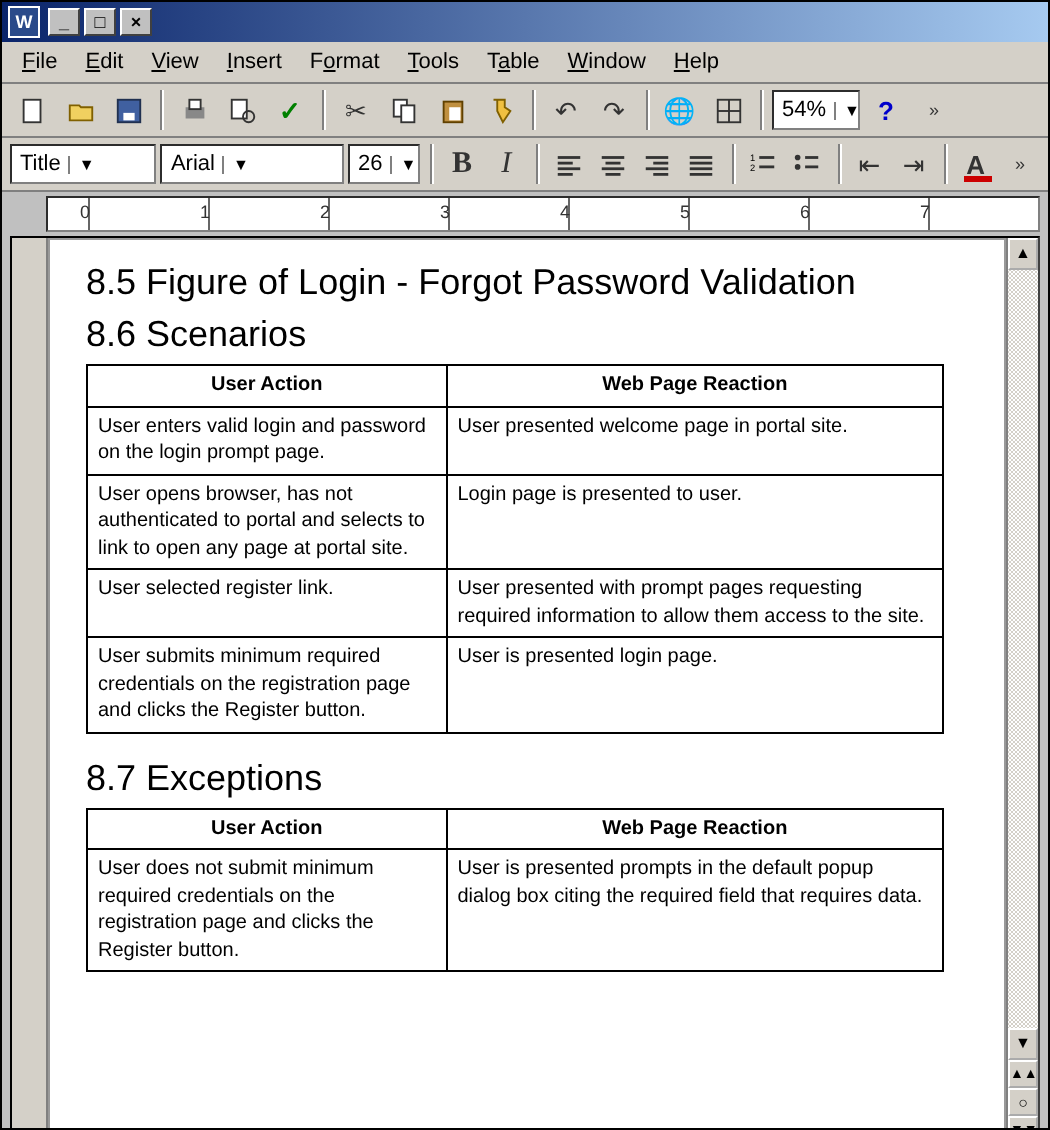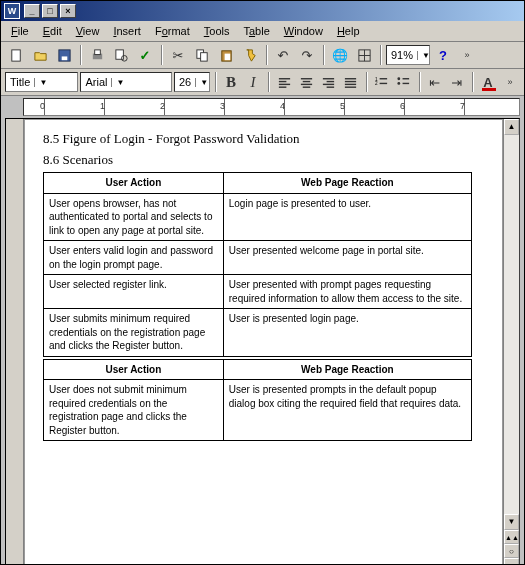--- a/index.html
+++ b/index.html
@@ -20,21 +20,21 @@
 .combo.style { width: 80px; align-items: center; }
 .combo.font { width: 100px; }
 .combo.size { width: 36px; text-align: center; }
 .combo.zoom { width: 44px; }
 .ruler { background: #fff; height: 18px; border: 1px inset #808080; margin: 2px 4px 0 22px; position: relative; overflow: hidden; }
 .ruler-mark { position: absolute; top: 0; width: 1px; height: 18px; background: #666; }
 .ruler-num { position: absolute; top: 2px; font-size: 9px; color: #333; }
 .doc-area { background: #808080; margin: 2px 4px; height: 455px; overflow: auto; border: 1px inset #404040; display: flex; }
 .doc-gutter { width: 18px; background: #d4d0c8; border-right: 1px solid #808080; }
 .page { background: #fff; border: 1px solid #999; margin: 0; padding: 6px 30px 6px 18px; flex: 1; font-family: Arial, sans-serif; font-size: 12px; color: #000; min-height: 450px; }
-.page .h { font-size: 13px; margin: 5px 0 4px; font-family: Liberation Serif, serif; }
+.page .h { font-size: 18px; margin: 5px 0 4px; }
 .page table { border-collapse: collapse; width: 100%; margin-top: 2px; table-layout: fixed; }
 .page th, .page td { border: 1.3px solid #000; padding: 3px 5px; font-size: 10px; text-align: left; vertical-align: top; line-height: 1.35; }
 .page th { font-weight: bold; text-align: center; }
 .page th:first-child, .page td:first-child { width: 42%; }
 .scrollbar-v { width: 16px; background: #d4d0c8; border-left: 1px solid #808080; display: flex; flex-direction: column; }
 .sb-btn { height: 16px; background: #d4d0c8; border: 1px outset #fff; font-size: 8px; text-align: center; line-height: 14px; cursor: pointer; }
 .sb-track { flex: 1; background: repeating-conic-gradient(#d4d0c8 0 25%, #fff 0 50%) 50% / 2px 2px; }
 .browse-btns { display: flex; flex-direction: column; }
 .browse-btns .sb-btn { height: 14px; }
 svg { width: 15px; height: 15px; }
@@ -120,21 +120,21 @@
   <span class="tbtn" style="color:#0000cc">🌐</span>
   <span class="tbtn">
       <svg viewBox="0 0 16 16">
         <rect x="2" y="2" width="12" height="12" fill="none" stroke="#333"></rect>
         <line x1="8" y1="2" x2="8" y2="14" stroke="#333"></line>
         <line x1="2" y1="8" x2="14" y2="8" stroke="#333"></line>
       </svg>
     </span>
   <span class="sep"></span>
   <span class="combo zoom">
-      <span>91%</span>
+      <span>54%</span>
       <span class="caret">▼</span>
     </span>
   <span class="tbtn" style="color:#0000cc;font-weight:bold">?</span>
   <span class="tbtn" style="font-size:9px">»</span>
 </div>
 
 <div class="toolbar">
   <span class="combo style">
       <span>Title</span>
       <span class="caret">▼</span>
@@ -235,37 +235,38 @@
   <div class="page">
     <div class="h">8.5 Figure of Login - Forgot Password Validation</div>
     <div class="h">8.6 Scenarios</div>
     <table>
       <tbody>
           <tr>
             <th>User Action</th>
             <th>Web Page Reaction</th>
           </tr>
       <tr>
+            <td>User enters valid login and password on the login prompt page.</td>
+            <td>User presented welcome page in portal site.</td>
+          </tr>
+      <tr>
             <td>User opens browser, has not authenticated to portal and selects to link to open any page at portal site.</td>
             <td>Login page is presented to user.</td>
           </tr>
       <tr>
-            <td>User enters valid login and password on the login prompt page.</td>
-            <td>User presented welcome page in portal site.</td>
-          </tr>
-      <tr>
             <td>User selected register link.</td>
             <td>User presented with prompt pages requesting required information to allow them access to the site.</td>
           </tr>
       <tr>
             <td>User submits minimum required credentials on the registration page and clicks the Register button.</td>
             <td>User is presented login page.</td>
           </tr>
     </tbody>
       </table>
+    <div class="h" style="margin-top:12px">8.7 Exceptions</div>
     <table>
       <tbody>
           <tr>
             <th>User Action</th>
             <th>Web Page Reaction</th>
           </tr>
       <tr>
             <td>User does not submit minimum required credentials on the registration page and clicks the Register button.</td>
             <td>User is presented prompts in the default popup dialog box citing the required field that requires data.</td>
           </tr>

